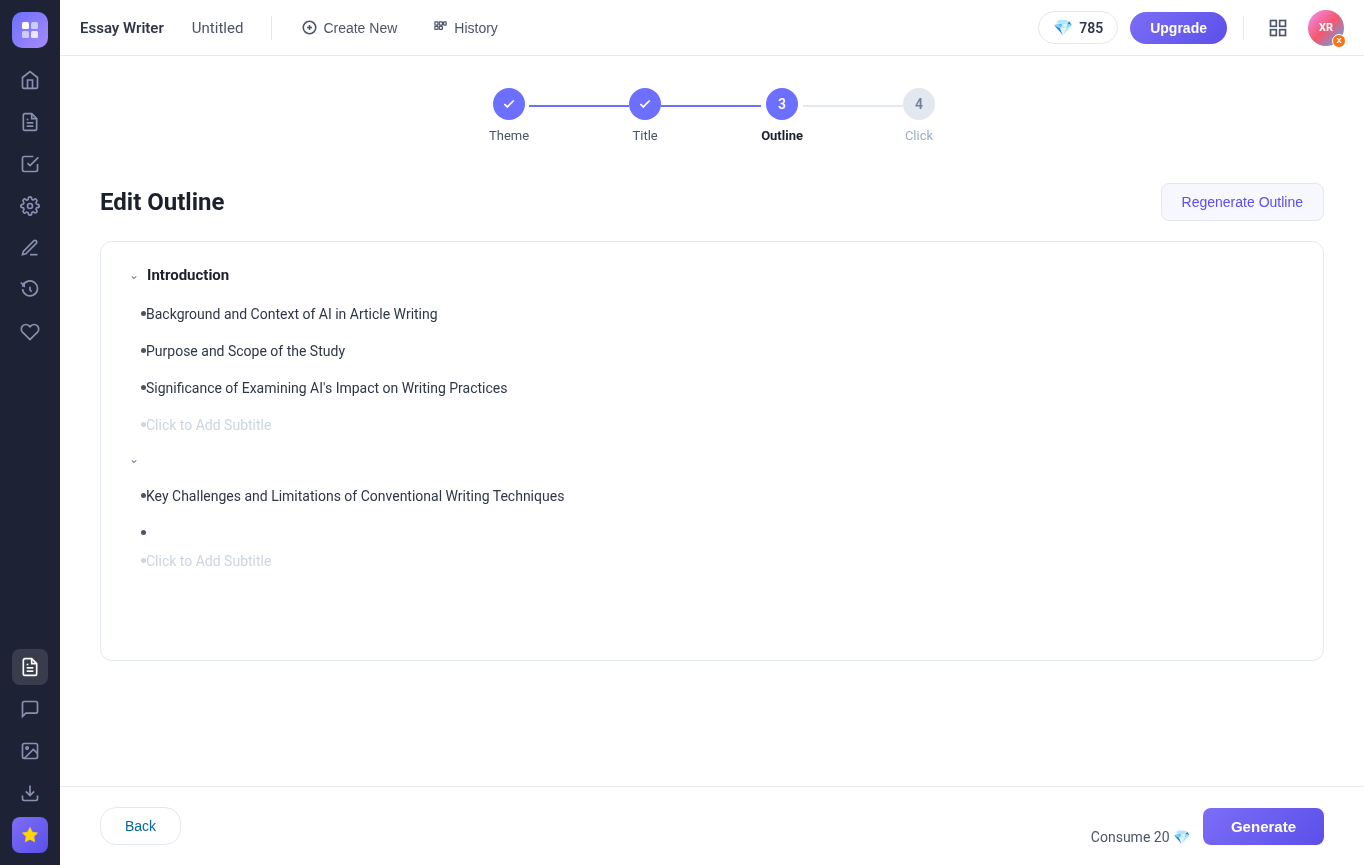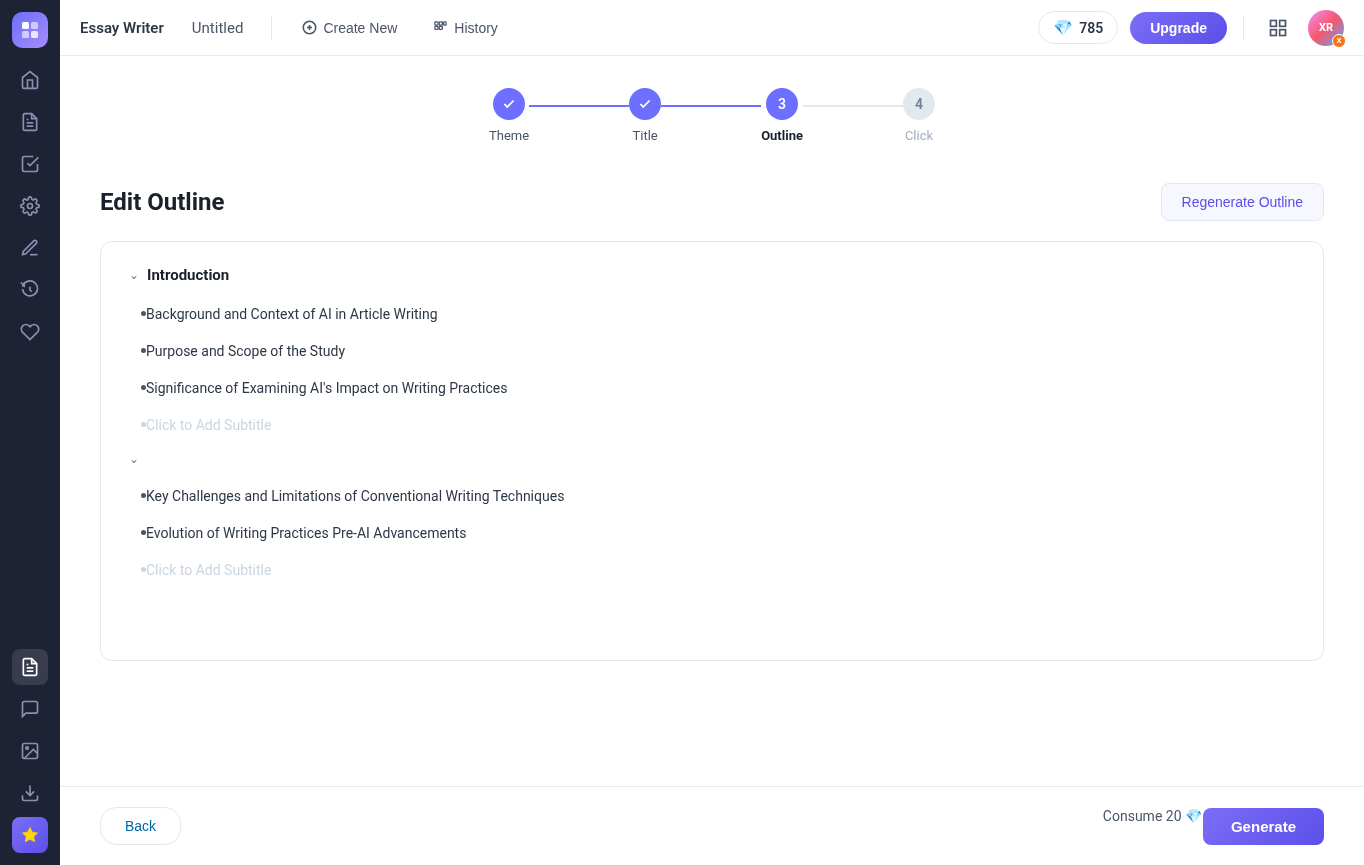--- a/index.html
+++ b/index.html
@@ -261,21 +261,21 @@
     }
     .back-btn {
       background: #fff;
       border: 1.5px solid #e2e8f0;
       border-radius: 16px;
       padding: 10px 24px;
       font-size: 14px; font-weight: 500; color: #0369a1;
       cursor: pointer;
     }
     .footer-right {
-      display: flex; align-items: flex-start; gap: 0; margin-left: 38px;
+      display: flex; align-items: flex-end; gap: 12px; margin-left: 38px;
     }
     .consume-text {
       font-size: 14px; color: #4a5568; display: flex; align-items: center; gap: 4px;
     }
     .generate-btn {
       background: linear-gradient(135deg, #7c6ef7, #5b4fe9);
       color: #fff;
       border: none; border-radius: 8px;
       padding: 10px 28px;
       font-size: 15px; font-weight: 600;
@@ -498,21 +498,20 @@
       <div class="section-header">
         <span class="chevron-icon">⌄</span>
       </div>
       <ul class="bullet-list">
         <li class="bullet-item">
           <div class="bullet-dot"></div>
           <span>Key Challenges and Limitations of Conventional Writing Techniques</span>
         </li>
         <li class="bullet-item">
           <div class="bullet-dot"></div>
-          <span>Evolution of Writing Practices Pre-AI Advancements</span>
         </li>
         <li class="bullet-item placeholder">
           <div class="bullet-dot"></div>
           <span>Click to Add Subtitle</span>
         </li>
       </ul>
 
     </div>
   </div>
 

